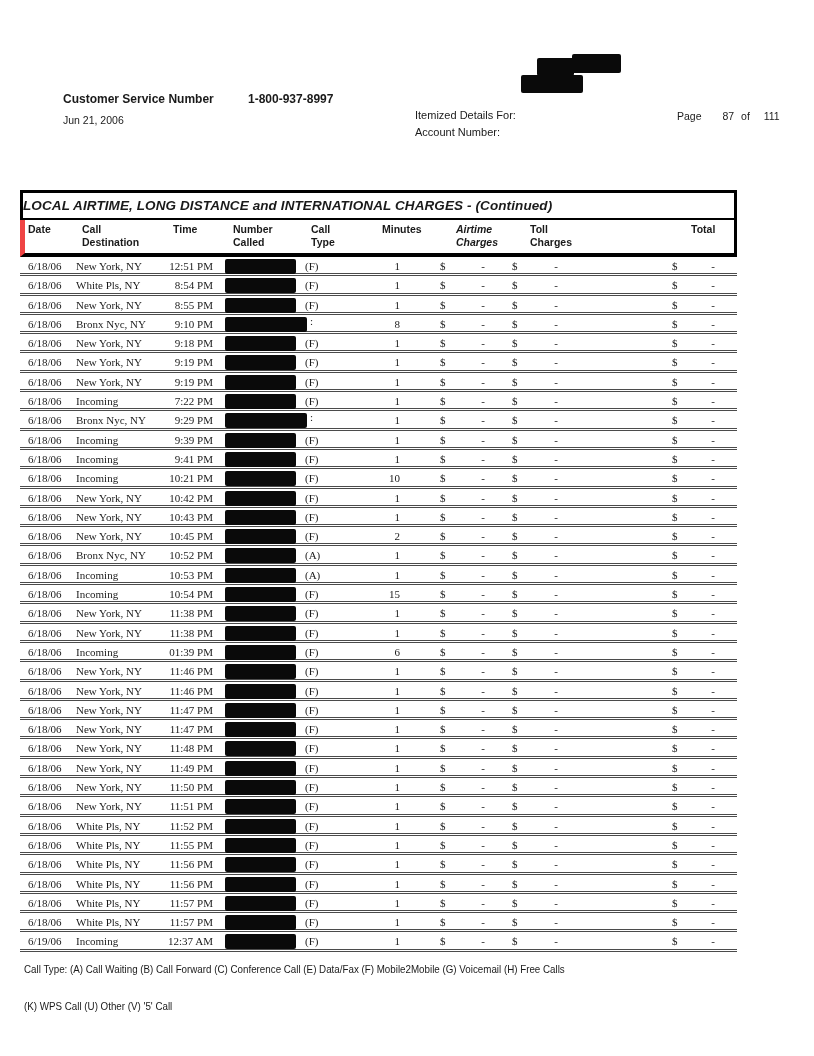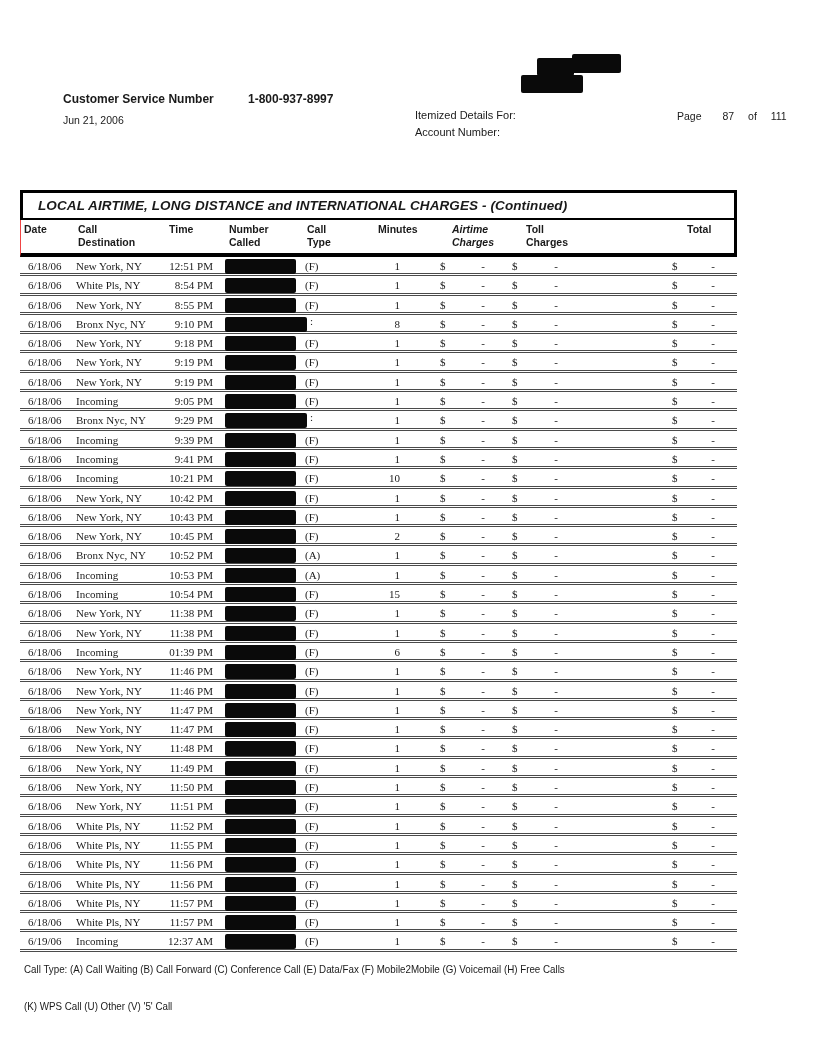--- a/index.html
+++ b/index.html
@@ -13,31 +13,31 @@
   .redact{background:#0a0a0a;border-radius:2px;display:block;position:absolute;}
   .r-name-a{left:537px;top:58px;width:37px;height:18px;}
   .r-name-b{left:572px;top:54px;width:49px;height:19px;}
   .r-acct{left:521px;top:75px;width:62px;height:18px;}
   .csn{position:absolute;left:63px;top:92px;font-size:12px;font-weight:bold;white-space:nowrap;}
   .csn .num{position:absolute;left:185px;top:0;}
   .stmt-date{position:absolute;left:63px;top:114px;font-size:10.5px;}
   .pageno{position:absolute;left:677px;top:110px;font-size:10.5px;white-space:nowrap;}
   .pageno span{display:inline-block;}
   .pageno .pcur{margin-left:18px;}
-  .pageno .pof{margin-left:11px;}
+  .pageno .pof{margin-left:4px;}
   .pageno .ptot{margin-left:11px;}
   
   .tbl{position:absolute;left:20px;top:190px;width:717px;}
   .title-box{
     border:3px solid #000;border-bottom:2px solid #000;height:25px;
     font-size:13.5px;font-weight:bold;font-style:italic;line-height:25px;
-    padding-left:15px;white-space:nowrap;letter-spacing:.1px;
+    padding-left:0;white-space:nowrap;letter-spacing:.1px;
   }
   .head-box{
-    border-left:1px solid #ef4444;border-right:3px solid #000;border-bottom:4px solid #000;
+    border-left:5px solid #ef4444;border-right:3px solid #000;border-bottom:4px solid #000;
     height:33px;position:relative;font-size:10.5px;font-weight:bold;line-height:13px;
   }
   .hc{position:absolute;top:3px;white-space:pre-line;}
   .hc-date{left:3px;}   .hc-dest{left:57px;}  .hc-time{left:148px;}
   .hc-num{left:208px;}  .hc-type{left:286px;} .hc-min{left:357px;text-align:right;}
   .hc-air{left:431px;font-style:italic;}  .hc-toll{left:505px;} .hc-tot{left:666px;}
   
   .tbody{width:717px;}
   .row{position:relative;height:19.3px;border-bottom:3px double #4b4b4b;box-sizing:border-box;font-size:11px;font-family:Liberation Serif, serif;}
   .row .c{position:absolute;top:2px;line-height:15px;white-space:nowrap;}
@@ -203,21 +203,21 @@
     <span class="c air-dash">-</span>
     <span class="c toll-cur">$</span>
     <span class="c toll-dash">-</span>
     <span class="c tot-cur">$</span>
     <span class="c tot-dash">-</span>
   </div>
 
   <div class="row">
     <span class="c date">6/18/06</span>
     <span class="c dest">Incoming</span>
-    <span class="c time">9:05 PM</span>
+    <span class="c time">7:22 PM</span>
     <span class="redact"></span>
     <span class="c type">(F)</span>
     <span class="c min">1</span>
     <span class="c air-cur">$</span>
     <span class="c air-dash">-</span>
     <span class="c toll-cur">$</span>
     <span class="c toll-dash">-</span>
     <span class="c tot-cur">$</span>
     <span class="c tot-dash">-</span>
   </div>

